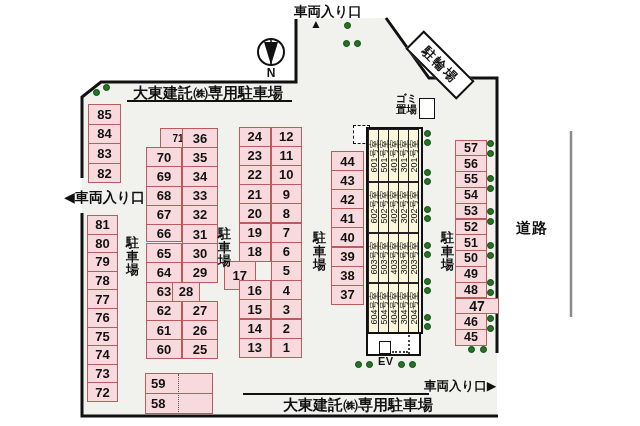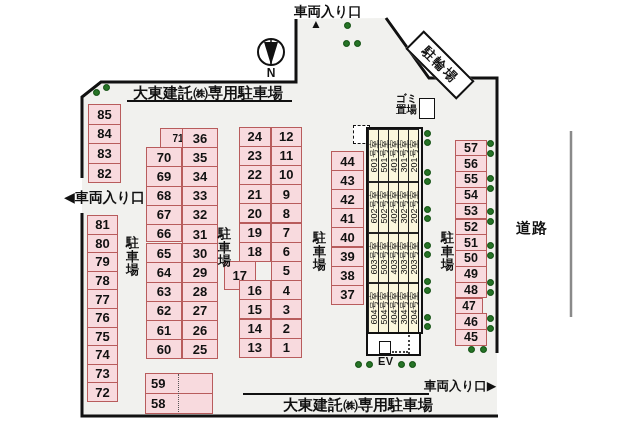--- a/index.html
+++ b/index.html
@@ -116,21 +116,21 @@
       <div class="cell" style="left: 146px; top: 320px; width: 36px; height: 20.2px; font-size: 13px;">61</div>
       <div class="cell" style="left: 146px; top: 339.2px; width: 36px; height: 20.2px; font-size: 13px;">60</div>
       <div class="cell" style="left: 182px; top: 128px; width: 36px; height: 20.2px; font-size: 13px;">36</div>
       <div class="cell" style="left: 182px; top: 147.2px; width: 36px; height: 20.2px; font-size: 13px;">35</div>
       <div class="cell" style="left: 182px; top: 166.4px; width: 36px; height: 20.2px; font-size: 13px;">34</div>
       <div class="cell" style="left: 182px; top: 185.6px; width: 36px; height: 20.2px; font-size: 13px;">33</div>
       <div class="cell" style="left: 182px; top: 204.8px; width: 36px; height: 20.2px; font-size: 13px;">32</div>
       <div class="cell" style="left: 182px; top: 224px; width: 36px; height: 20.2px; font-size: 13px;">31</div>
       <div class="cell" style="left: 182px; top: 243.2px; width: 36px; height: 20.2px; font-size: 13px;">30</div>
       <div class="cell" style="left: 182px; top: 262.4px; width: 36px; height: 20.2px; font-size: 13px;">29</div>
-      <div class="cell" style="left: 182px; top: 281.6px; width: 36px; height: 20.2px; font-size: 13px;">28</div>
+      <div class="cell" style="left: 172px; top: 281.6px; width: 28px; height: 20.2px; font-size: 13px;">28</div>
       <div class="cell" style="left: 182px; top: 300.8px; width: 36px; height: 20.2px; font-size: 13px;">27</div>
       <div class="cell" style="left: 182px; top: 320px; width: 36px; height: 20.2px; font-size: 13px;">26</div>
       <div class="cell" style="left: 182px; top: 339.2px; width: 36px; height: 20.2px; font-size: 13px;">25</div>
       <div class="cell" style="left: 239px; top: 126.5px; width: 31.5px; height: 20.2px; font-size: 13px;">24</div>
       <div class="cell" style="left: 239px; top: 145.7px; width: 31.5px; height: 20.2px; font-size: 13px;">23</div>
       <div class="cell" style="left: 239px; top: 164.9px; width: 31.5px; height: 20.2px; font-size: 13px;">22</div>
       <div class="cell" style="left: 239px; top: 184.1px; width: 31.5px; height: 20.2px; font-size: 13px;">21</div>
       <div class="cell" style="left: 239px; top: 203.3px; width: 31.5px; height: 20.2px; font-size: 13px;">20</div>
       <div class="cell" style="left: 239px; top: 222.5px; width: 31.5px; height: 20.2px; font-size: 13px;">19</div>
       <div class="cell" style="left: 239px; top: 241.7px; width: 31.5px; height: 20.2px; font-size: 13px;">18</div>
@@ -162,21 +162,21 @@
       <div class="cell" style="left: 455px; top: 139.5px; width: 32px; height: 16.8px; font-size: 12.5px;">57</div>
       <div class="cell" style="left: 455px; top: 155.3px; width: 32px; height: 16.8px; font-size: 12.5px;">56</div>
       <div class="cell" style="left: 455px; top: 171.1px; width: 32px; height: 16.8px; font-size: 12.5px;">55</div>
       <div class="cell" style="left: 455px; top: 186.9px; width: 32px; height: 16.8px; font-size: 12.5px;">54</div>
       <div class="cell" style="left: 455px; top: 202.7px; width: 32px; height: 16.8px; font-size: 12.5px;">53</div>
       <div class="cell" style="left: 455px; top: 218.5px; width: 32px; height: 16.8px; font-size: 12.5px;">52</div>
       <div class="cell" style="left: 455px; top: 234.3px; width: 32px; height: 16.8px; font-size: 12.5px;">51</div>
       <div class="cell" style="left: 455px; top: 250.1px; width: 32px; height: 16.8px; font-size: 12.5px;">50</div>
       <div class="cell" style="left: 455px; top: 265.9px; width: 32px; height: 16.8px; font-size: 12.5px;">49</div>
       <div class="cell" style="left: 455px; top: 281.7px; width: 32px; height: 16.8px; font-size: 12.5px;">48</div>
-      <div class="cell" style="left: 455px; top: 297.5px; width: 28px; height: 16.8px; font-size: 12px;">47</div>
+      <div class="cell" style="left: 455px; top: 297.5px; width: 44px; height: 16.8px; font-size: 14px;">47</div>
       <div class="cell" style="left: 455px; top: 313.3px; width: 32px; height: 16.8px; font-size: 12.5px;">46</div>
       <div class="cell" style="left: 455px; top: 329.1px; width: 32px; height: 16.8px; font-size: 12.5px;">45</div>
       <div class="cell" style="left: 145px; top: 373px; width: 68px; height: 21px; justify-content: flex-start; padding-left: 5px;">59</div>
       <div class="cell" style="left: 145px; top: 393px; width: 68px; height: 21px; justify-content: flex-start; padding-left: 5px;">58</div>
       <div class="tandem-divider" style="left: 178px; top: 374px; height: 38px;"></div>
       <div class="bcell" style="left: 368px; top: 129px; width: 11px; height: 53px;">
         <span>601号室</span>
       </div>
       <div class="bcell" style="left: 378px; top: 129px; width: 11px; height: 53px;">
         <span>501号室</span>

